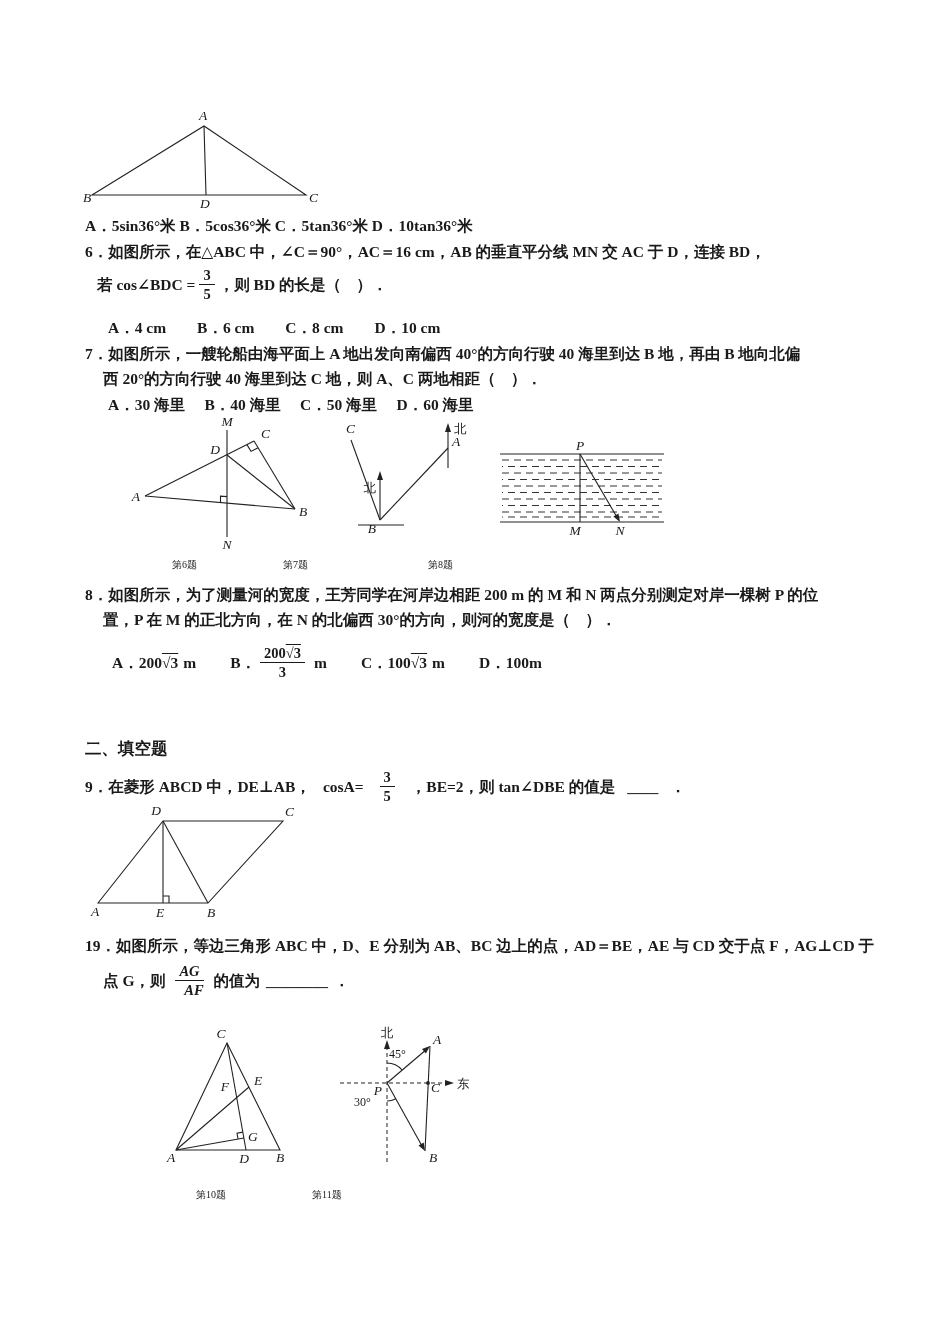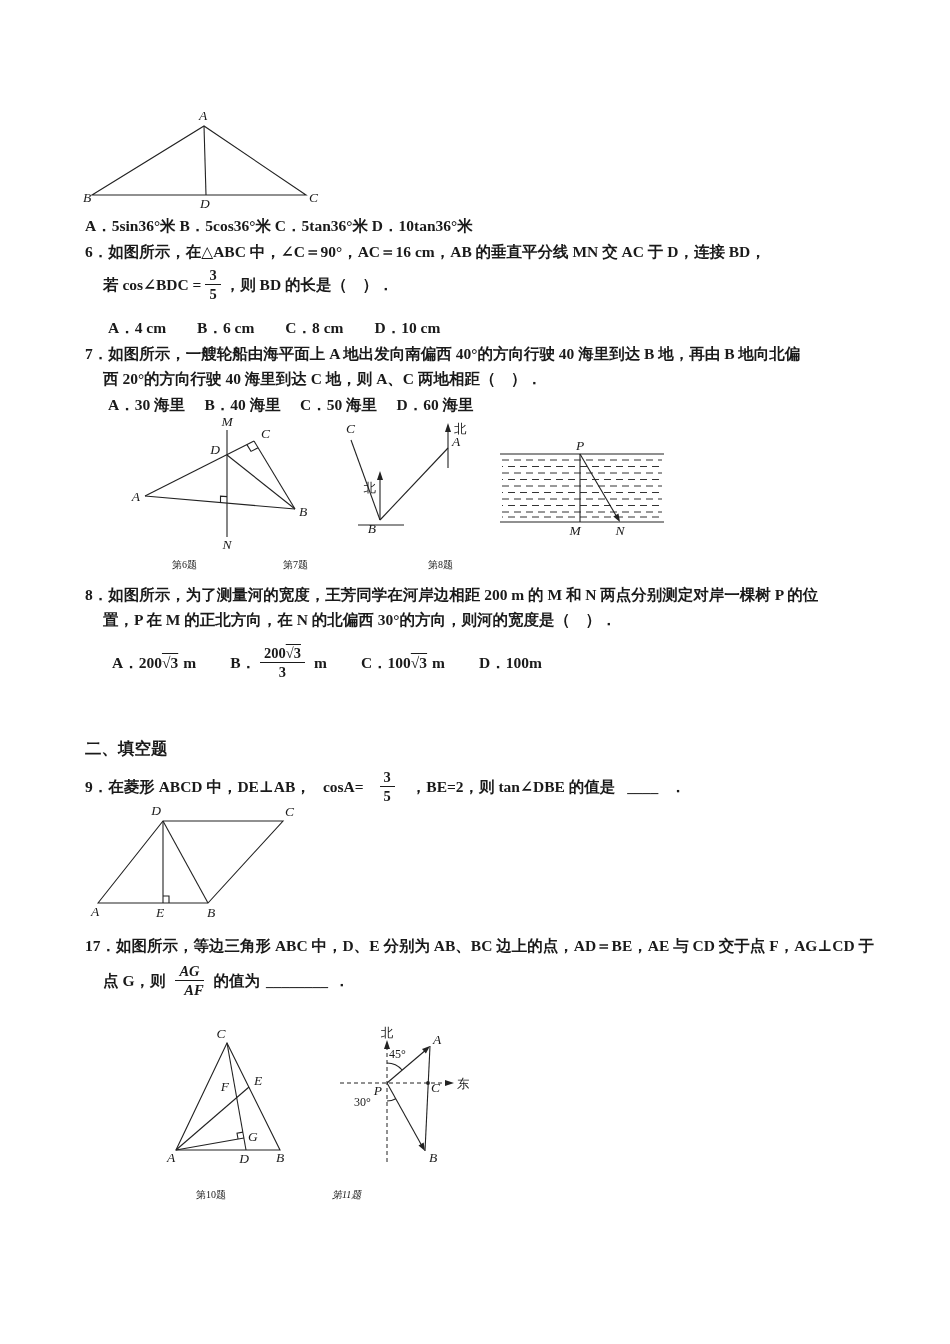--- a/index.html
+++ b/index.html
@@ -61,21 +61,21 @@
     <text class="lbl" x="121" y="10" text-anchor="middle">A</text>
     <text class="lbl" x="1" y="92">B</text>
     <text class="lbl" x="227" y="92">C</text>
     <text class="lbl" x="118" y="98">D</text>
   </svg>
 
   <div class="line" style="left:85px; top:216px;">A．5sin36°米 B．5cos36°米 C．5tan36°米 D．10tan36°米</div>
 
   <div class="line" style="left:85px; top:242px;">6．如图所示，在△ABC 中，∠C＝90°，AC＝16 cm，AB 的垂直平分线 MN 交 AC 于 D，连接 BD，</div>
 
-  <div class="line mathline" style="left:103px; top:266px;">
+  <div class="line mathline" style="left:97px; top:266px;">
     <span>若 cos∠BDC =</span>
     <span class="frac"><span class="num">3</span><span class="den">5</span></span>
     <span>，则 BD 的长是（　）．</span>
   </div>
 
   <div class="line" style="left:108px; top:318px;">A．4 cm　　B．6 cm　　C．8 cm　　D．10 cm</div>
 
   <div class="line" style="left:85px; top:344px;">7．如图所示，一艘轮船由海平面上 A 地出发向南偏西 40°的方向行驶 40 海里到达 B 地，再由 B 地向北偏</div>
   <div class="line" style="left:103px; top:369px;">西 20°的方向行驶 40 海里到达 C 地，则 A、C 两地相距（　）．</div>
   <div class="line" style="left:108px; top:395px;">A．30 海里　 B．40 海里　 C．50 海里　 D．60 海里</div>
@@ -184,21 +184,21 @@
       <line x1="75" y1="18" x2="120" y2="100"></line>
       <path d="M75 93 L81 93 L81 100"></path>
     </g>
     <text class="lbl" x="68" y="12" text-anchor="middle">D</text>
     <text class="lbl" x="197" y="13">C</text>
     <text class="lbl" x="3" y="113">A</text>
     <text class="lbl" x="72" y="114" text-anchor="middle">E</text>
     <text class="lbl" x="119" y="114">B</text>
   </svg>
 
-  <div class="line" style="left:85px; top:936px;">17．如图所示，等边三角形 ABC 中，D、E 分别为 AB、BC 边上的点，AD＝BE，AE 与 CD 交于点 F，AG⊥CD 于</div>
+  <div class="line" style="left:85px; top:936px;">19．如图所示，等边三角形 ABC 中，D、E 分别为 AB、BC 边上的点，AD＝BE，AE 与 CD 交于点 F，AG⊥CD 于</div>
 
   <div class="line mathline" style="left:103px; top:962px;gap:6px;">
     <span>点 G，则</span>
     <span class="frac it"><span class="num">AG</span><span class="den">AF</span></span>
     <span>的值为</span>
     <span>________</span>
     <span>．</span>
   </div>
 
   <svg class="abs" style="left:162px; top:1028px;" width="130" height="140" viewBox="0 0 130 140">
@@ -241,15 +241,15 @@
     <text class="lbl cn" x="127" y="62">东</text>
     <text class="lbl" x="103" y="18">A</text>
     <text class="lbl" x="99" y="136">B</text>
     <text class="lbl" x="101" y="66">C</text>
     <text class="lbl" x="52" y="69" text-anchor="end">P</text>
     <text class="lbl ang" x="59" y="32">45°</text>
     <text class="lbl ang" x="24" y="80">30°</text>
   </svg>
 
   <div class="caption" style="left:196px; top:1188px;">第10题</div>
-  <div class="caption" style="left:332px; top:1188px;font-style:italic;">第11题</div>
+  <div class="caption" style="left:312px; top:1188px;">第11题</div>
 
 </div>
 
 </body></html>

